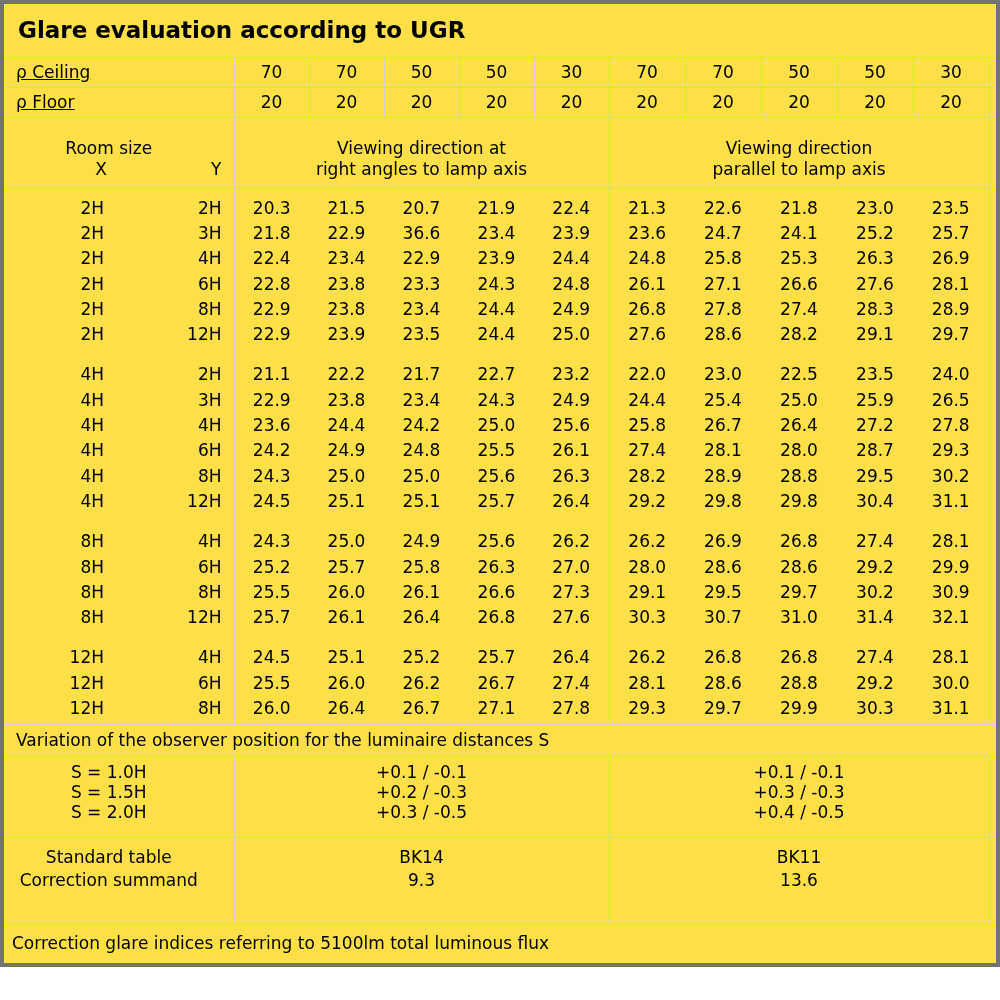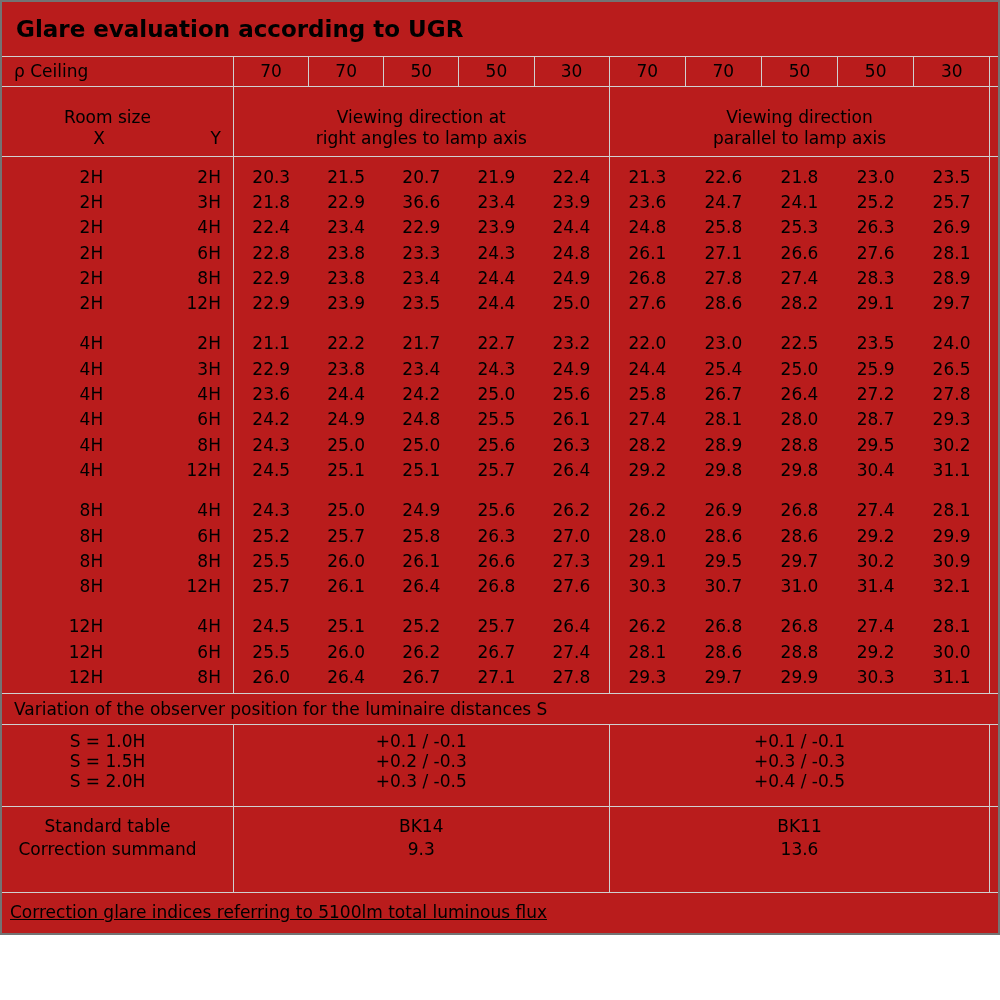--- a/index.html
+++ b/index.html
@@ -6,37 +6,37 @@
   html,body { background:#fff; }
   body {
     width:1000px; height:1000px;
     font-family:"DejaVu Sans", sans-serif;
     color:#000;
   }
   table.ugr {
     width:1000px;
     border-collapse:collapse;
     table-layout:fixed;
-    border:2px solid #737373;
-    background:#b91c1c;
+    border:4px solid #737373;
+    background:#fde047;
   }
   td {
     font-size:17px;
     vertical-align:middle;
     white-space:nowrap;
     overflow:hidden;
   }
   
   td.title {
     height:55px; font-size:23px; font-weight:bold;
     padding-left:14px; border-bottom:1px solid #d0d0d0;
   }
   
   tr.refl td { height:30px; border-bottom:1px solid #d0d0d0; }
-  td.rlabel { text-align:left; padding-left:12px; }
+  td.rlabel { text-align:left; padding-left:12px;text-decoration:underline; }
   td.rv { text-align:center; border-left:1px solid #d0d0d0; }
   
   tr.dirrow td { height:70px; vertical-align:top; padding-top:20px; border-bottom:1px solid #d0d0d0; }
   td.roomcell { text-align:center; }
   .rs-title { text-align:center; padding-right:20px; line-height:21px; }
   .xy { display:flex; line-height:21px; }
   .xy .xcol { width:103px; text-align:right; }
   .xy .ycol { flex:1; text-align:right; padding-right:12px; }
   td.dircell { text-align:center; line-height:21px; }
   .bl { border-left:1px solid #d0d0d0; }
@@ -52,21 +52,21 @@
   }
   
   tr.sblock td { height:82px; vertical-align:top; padding-top:6px; border-bottom:1px solid #d0d0d0; }
   tr.sblock .line { line-height:20px; text-align:center; }
   tr.sblock td.slabel .line { padding-right:20px;text-align:center; }
   
   tr.summary td { height:86px; vertical-align:top; padding-top:8px; border-bottom:1px solid #d0d0d0; }
   tr.summary .line { line-height:23px; text-align:center; }
   tr.summary td.slabel .line { padding-right:20px; }
   
-  td.footer { height:41px; vertical-align:top; padding-top:9px; padding-left:8px;text-decoration:underline; }
+  td.footer { height:41px; vertical-align:top; padding-top:9px; padding-left:8px; }
 </style>
 </head>
 <body>
 
 <table class="ugr">
   <colgroup>
     <col style="width:103px">
       <col style="width:129px">
     <col style="width:75px">
       <col style="width:75px">
@@ -95,20 +95,34 @@
         <td class="rv">50</td>
         <td class="rv">50</td>
         <td class="rv">30</td>
         <td class="rv">70</td>
         <td class="rv">70</td>
         <td class="rv">50</td>
         <td class="rv">50</td>
         <td class="rv">30</td>
         <td class="bl"></td>
       </tr>
+      <tr class="refl">
+        <td class="rlabel" colspan="2">ρ Floor</td>
+        <td class="rv">20</td>
+        <td class="rv">20</td>
+        <td class="rv">20</td>
+        <td class="rv">20</td>
+        <td class="rv">20</td>
+        <td class="rv">20</td>
+        <td class="rv">20</td>
+        <td class="rv">20</td>
+        <td class="rv">20</td>
+        <td class="rv">20</td>
+        <td class="bl"></td>
+      </tr>
     </tbody>
 
   <tbody>
     <tr class="dirrow">
       <td class="roomcell" colspan="2">
         <div class="rs-title">Room size</div>
         <div class="xy">
           <span class="xcol">X</span>
           <span class="ycol">Y</span>
         </div>

